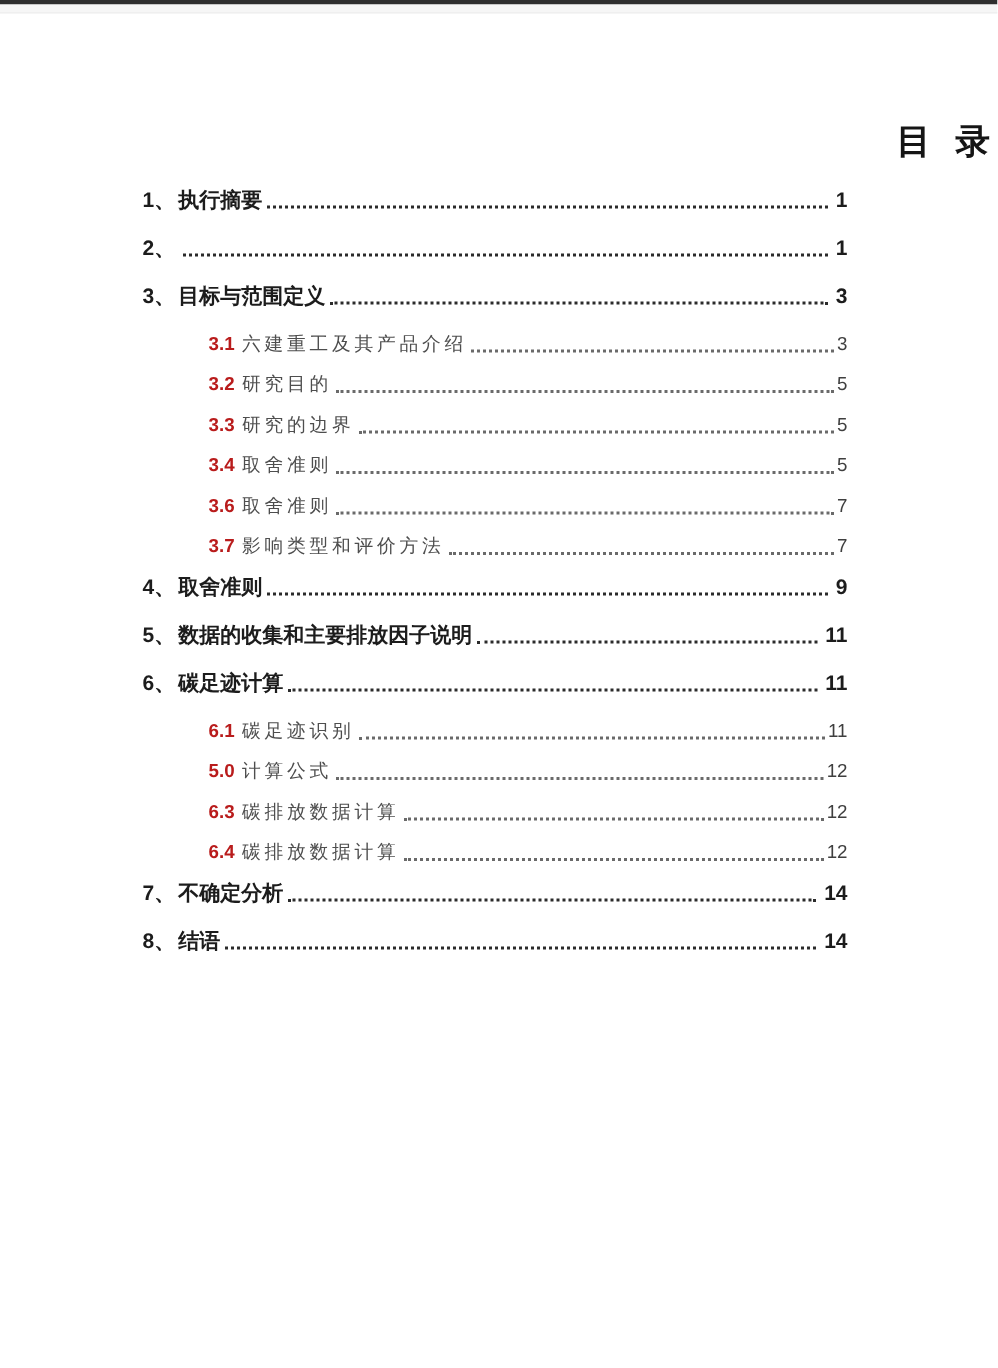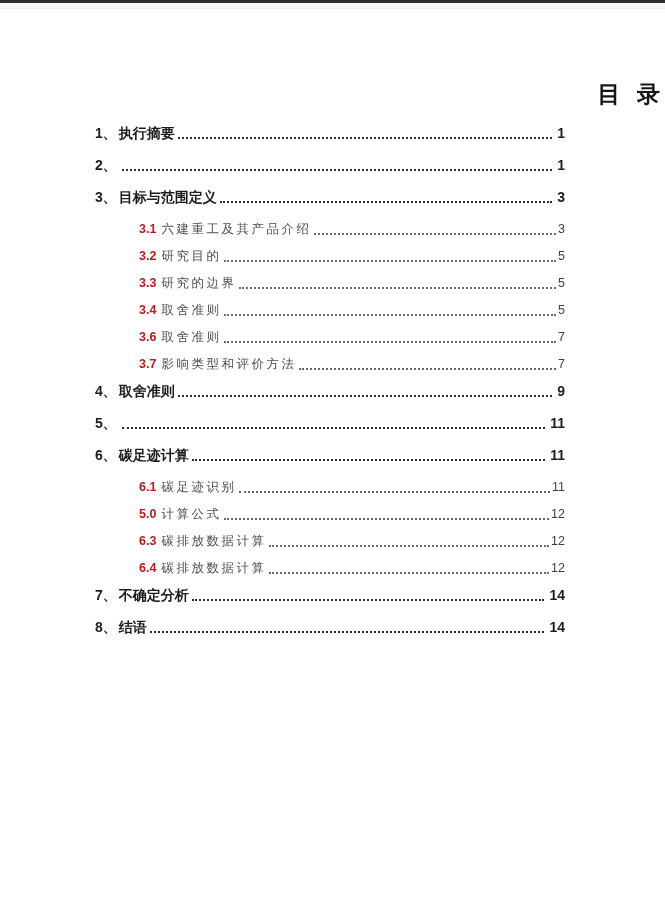--- a/index.html
+++ b/index.html
@@ -168,20 +168,21 @@
 
   <div class="toc-row l1 after-sub">
     <span class="num">4、</span>
     <span class="entry-text">取舍准则</span>
     <span class="leader"></span>
     <span class="page-num">9</span>
   </div>
 
   <div class="toc-row l1">
     <span class="num">5、</span>
+    <span class="entry-text">数据的收集和主要排放因子说明</span>
     <span class="leader"></span>
     <span class="page-num">11</span>
   </div>
 
   <div class="toc-row l1">
     <span class="num">6、</span>
     <span class="entry-text">碳足迹计算</span>
     <span class="leader"></span>
     <span class="page-num">11</span>
   </div>

